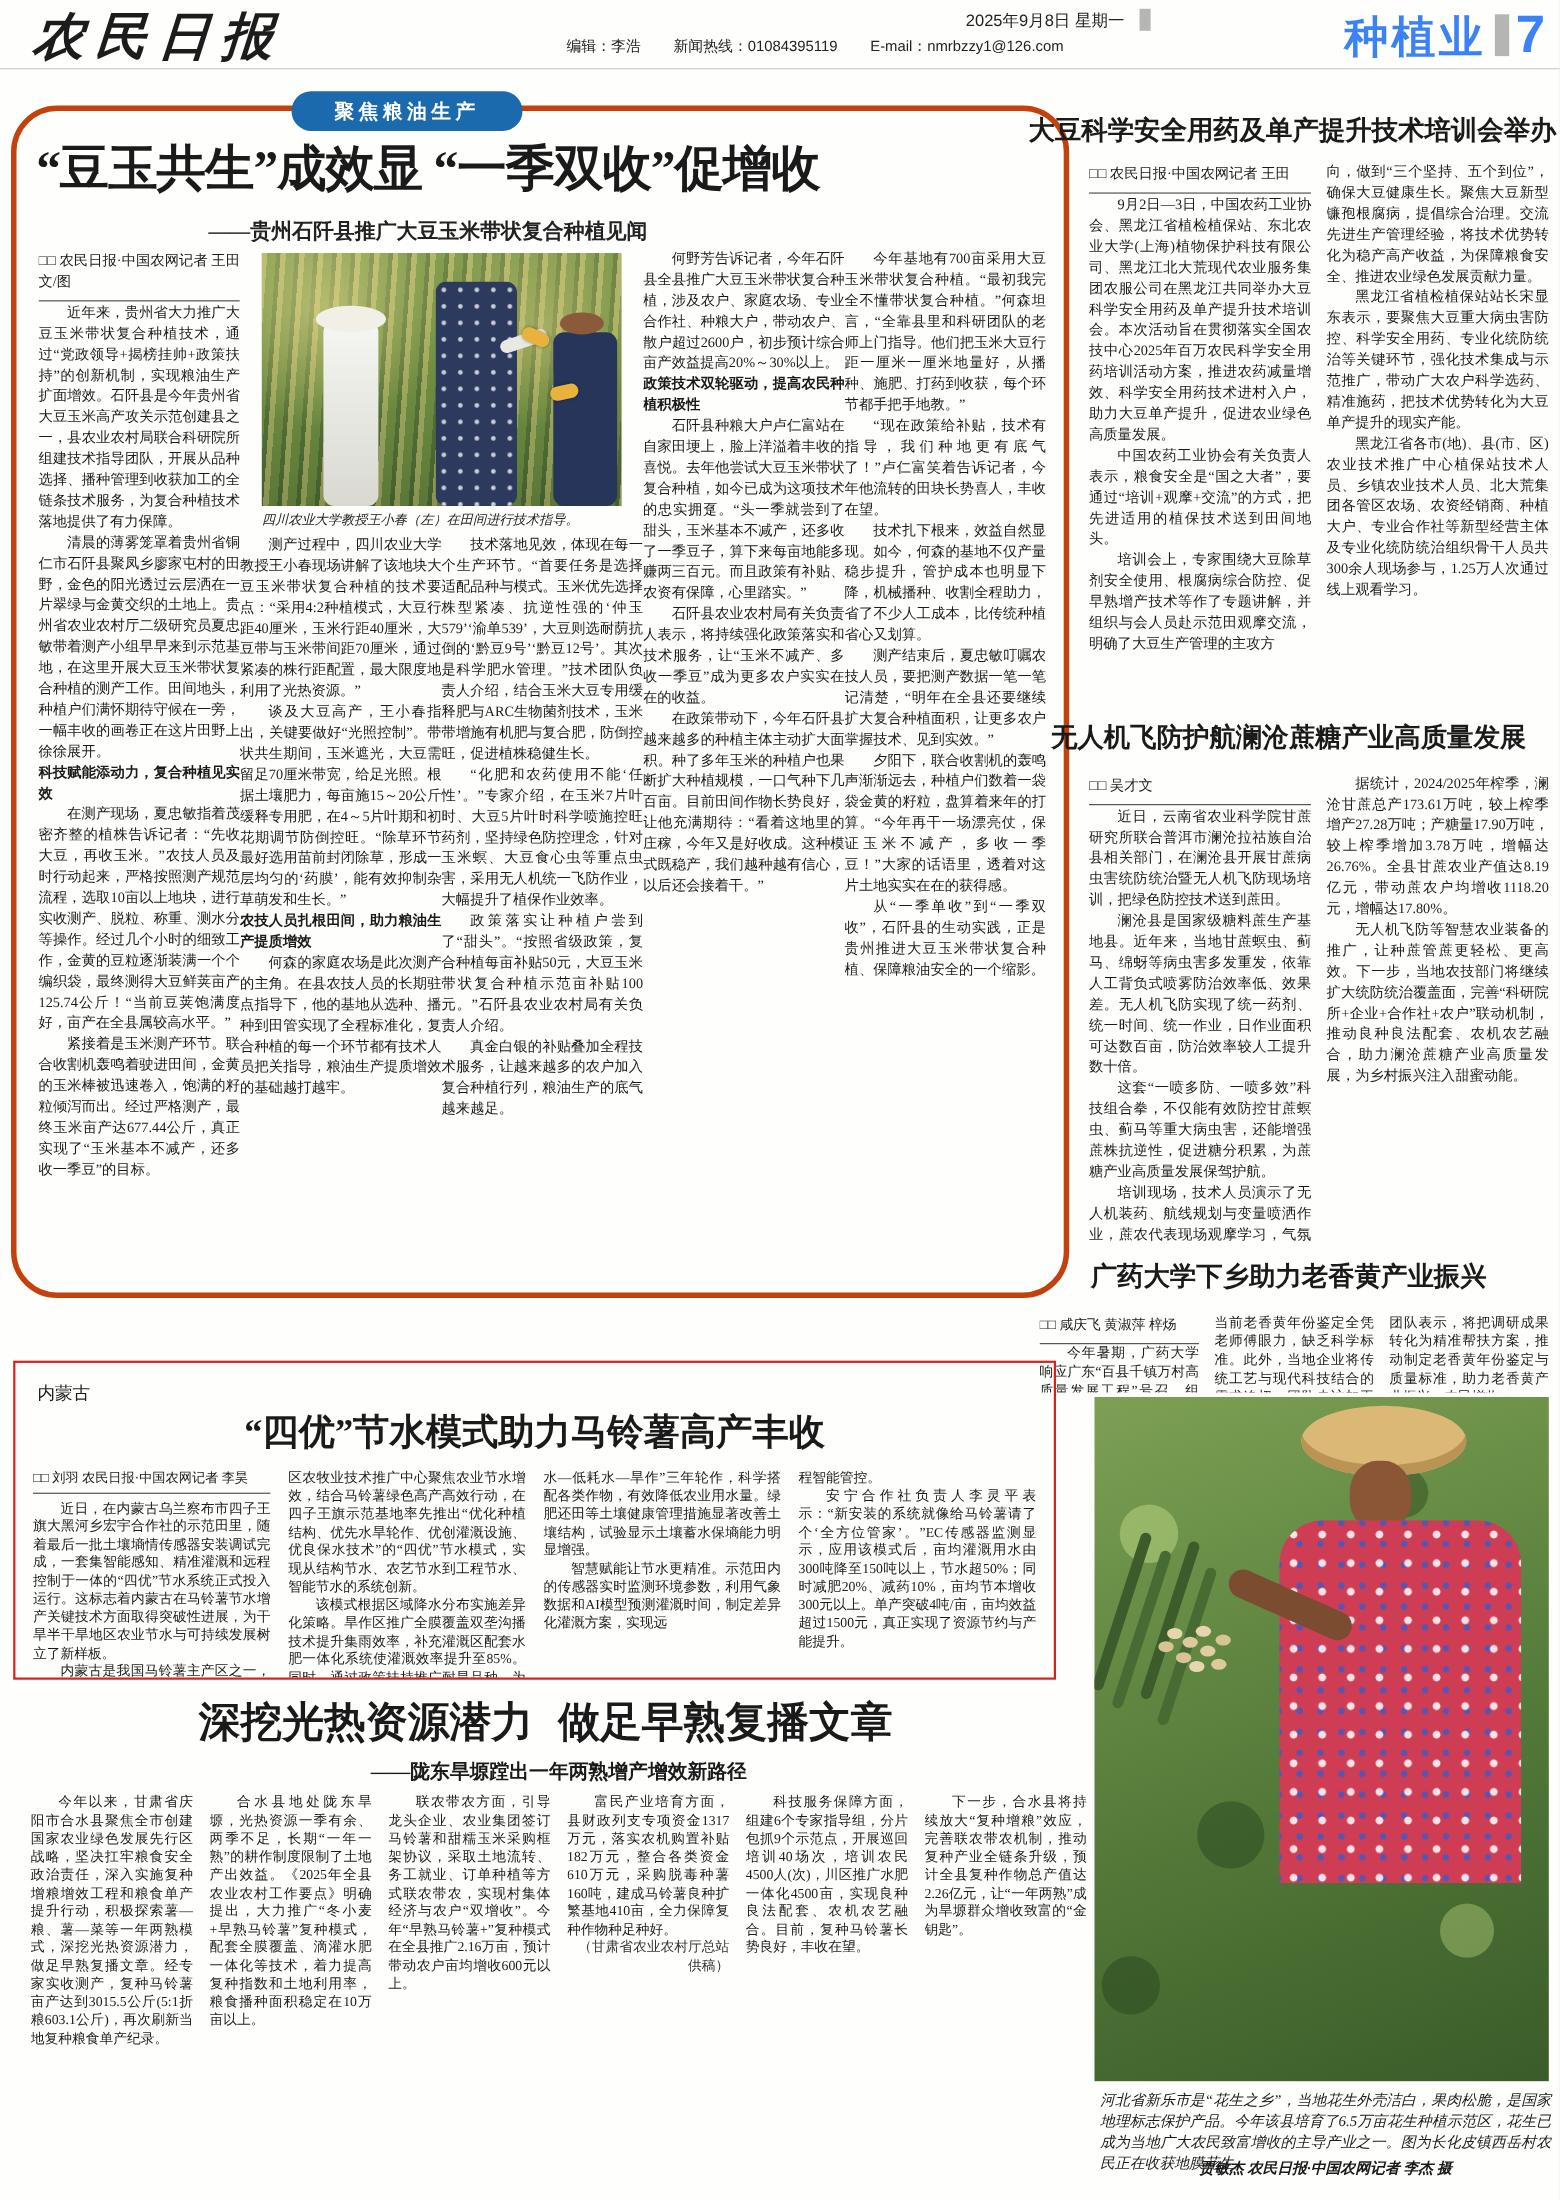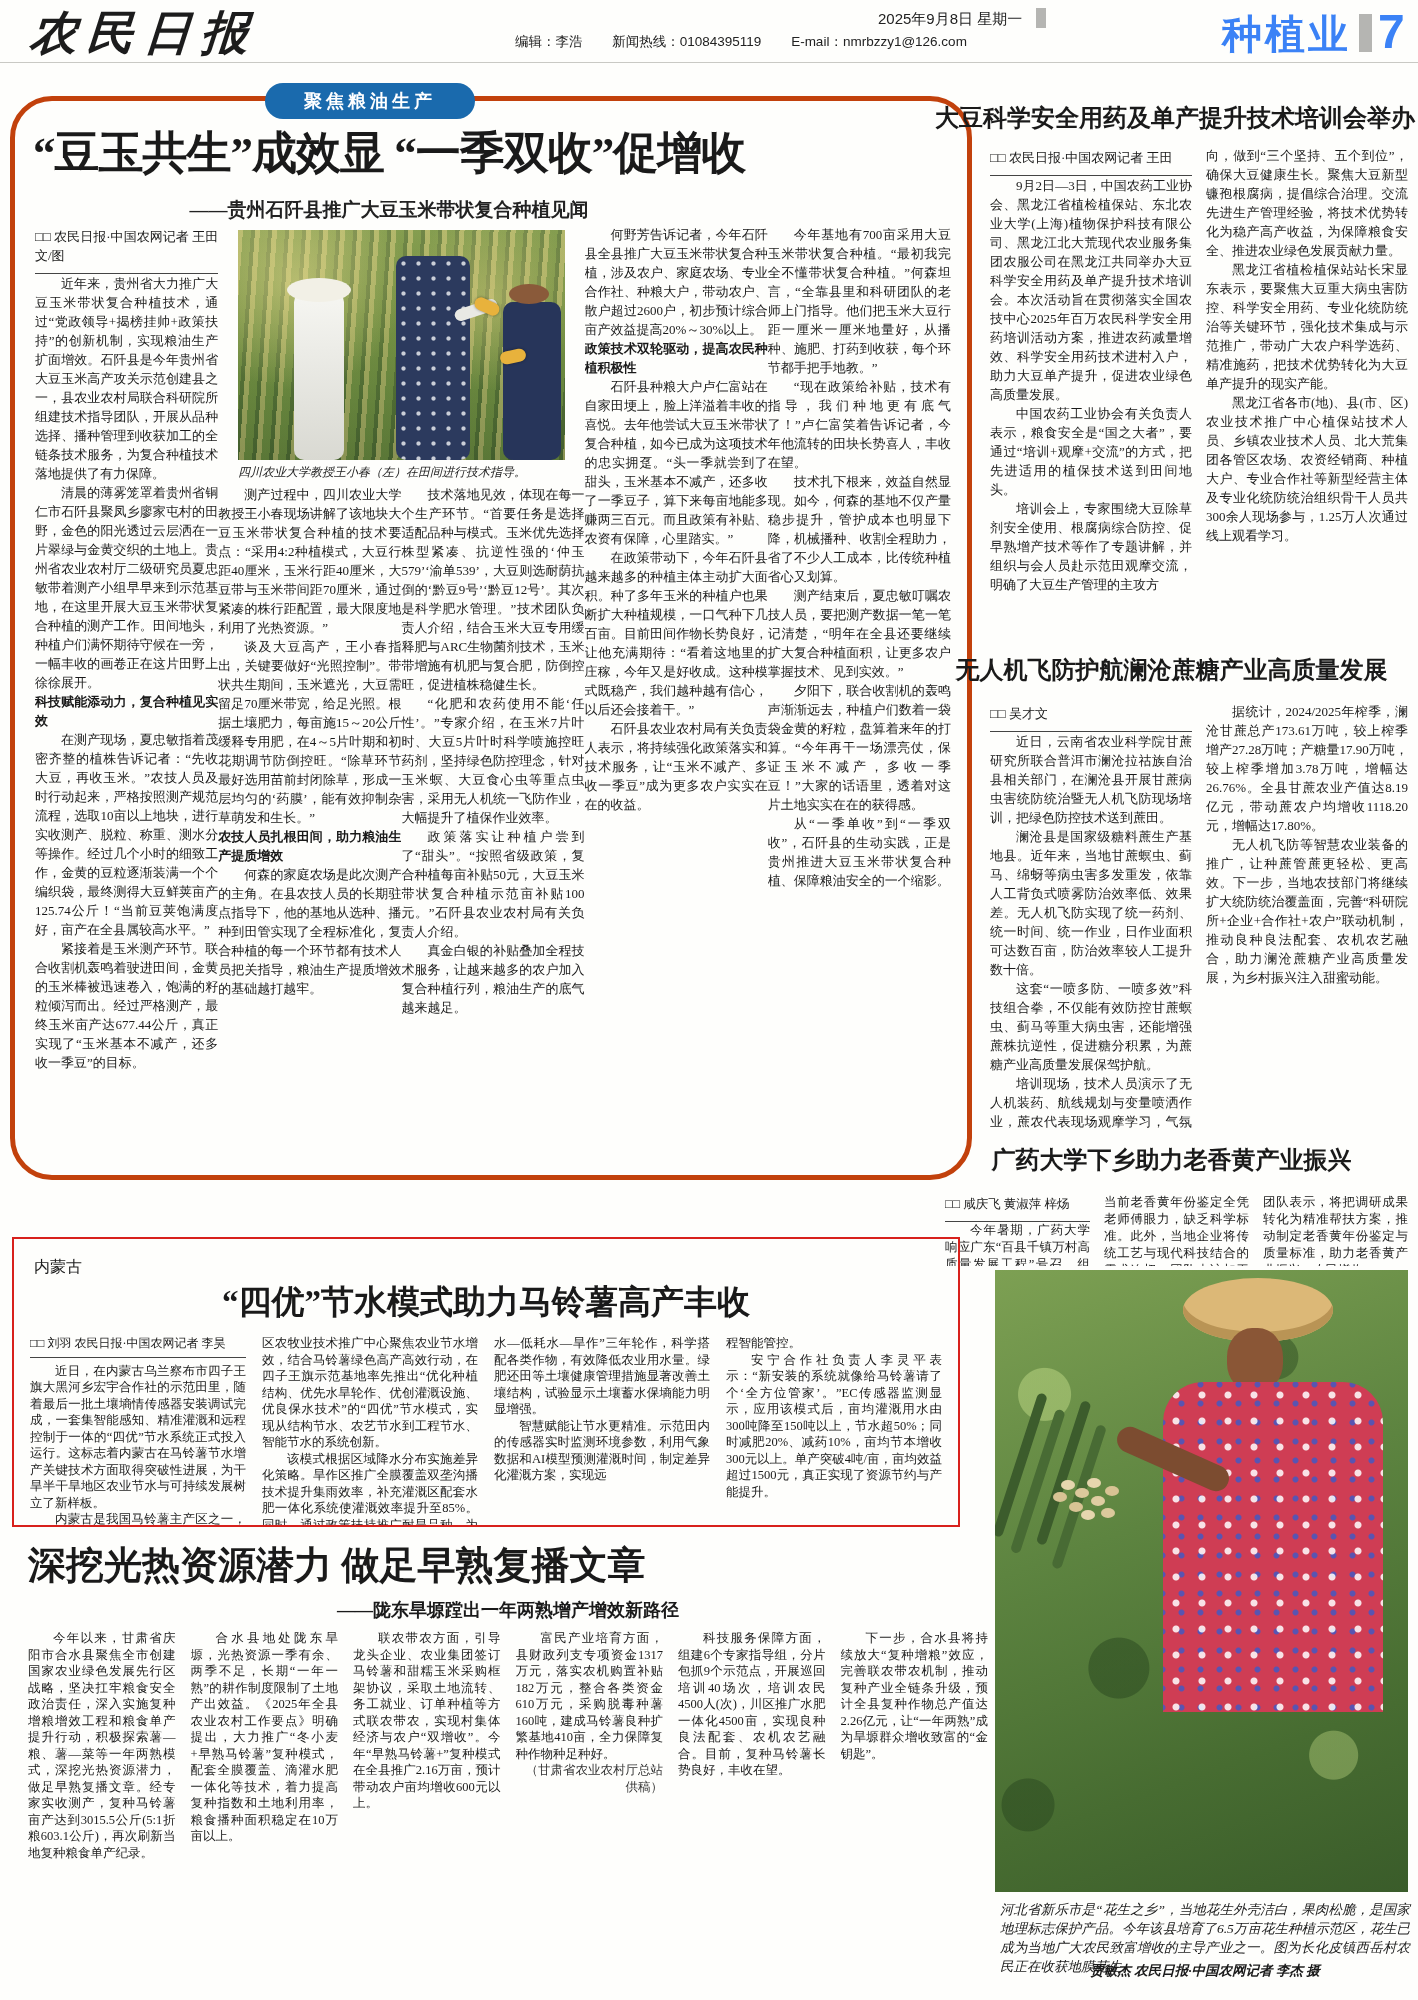--- a/index.html
+++ b/index.html
@@ -63,21 +63,21 @@
   .redbox{position:absolute;left:12px;top:1237px;width:948px;height:290px;border:2.5px solid #d8211c;
           box-sizing:border-box;padding:16px 16px;}
   .red-kicker{font-size:16px;margin:2px 0 0 4px;}
   .red-head{text-align:center;font-size:33px;font-weight:bold;margin-top:2px;white-space:nowrap;}
   .red-body{display:flex;gap:16px;margin-top:10px;height:190px;overflow:hidden;text-align:justify;}
   .redcol{flex:1;overflow:hidden;}
   .redcol p{font-size:12.5px;line-height:16.5px;margin:0;text-indent:2em;}
   .redcol p.cont{text-indent:0;}
   .redcol .byline{font-size:12px;padding:0 0 5px;margin-bottom:5px;}
   
-  .b-head{position:absolute;left:28px;top:1540px;width:960px;font-size:38px;font-weight:bold;white-space:nowrap;}
+  .b-head{position:absolute;left:16px;top:1540px;width:960px;text-align:center;font-size:38px;font-weight:bold;white-space:nowrap;font-family:Liberation Mono, monospace;}
   .b-dek{position:absolute;left:28px;top:1598px;width:960px;text-align:center;font-size:18px;font-weight:bold;}
   .b-body{position:absolute;left:28px;top:1630px;width:960px;height:362px;display:flex;gap:15px;overflow:hidden;text-align:justify;}
   .bcol{flex:1;overflow:hidden;}
   .bcol p{font-size:12.5px;line-height:16.5px;margin:0;text-indent:2em;}
   .bcol .credit{text-indent:0;text-align:right;color:#333;}
   
   .photo-peanut{position:absolute;left:995px;top:1270px;width:413px;height:622px;overflow:hidden;background:
       linear-gradient(160deg,#7da053 0%,#5d8440 40%,#476c31 75%,#3a5c2a 100%);}
   .photo-peanut .leaves{position:absolute;inset:0;background:
       radial-gradient(circle at 12% 20%,rgba(200,225,140,.45) 0 26px,transparent 27px),
@@ -148,22 +148,22 @@
         <div class="spacer"></div>
         <p>技术落地见效，体现在每一个生产环节。“首要任务是选择适配品种与模式。玉米优先选择株型紧凑、抗逆性强的‘仲玉579’‘渝单539’，大豆则选耐荫抗倒的‘黔豆9号’‘黔豆12号’。其次是科学肥水管理。”技术团队负责人介绍，结合玉米大豆专用缓释肥与ARC生物菌剂技术，玉米带增施有机肥与复合肥，防倒控旺，促进植株稳健生长。</p>
         <p>“化肥和农药使用不能‘任性’。”专家介绍，在玉米7片叶时、大豆5片叶时科学喷施控旺药剂，坚持绿色防控理念，针对玉米螟、大豆食心虫等重点虫害，采用无人机统一飞防作业，大幅提升了植保作业效率。</p>
         <p>政策落实让种植户尝到了“甜头”。“按照省级政策，复合种植每亩补贴50元，大豆玉米带状复合种植示范亩补贴100元。”石阡县农业农村局有关负责人介绍。</p>
         <p>真金白银的补贴叠加全程技术服务，让越来越多的农户加入复合种植行列，粮油生产的底气越来越足。</p>
       </div>
       <div class="mcol">
         <p>何野芳告诉记者，今年石阡县全县推广大豆玉米带状复合种植，涉及农户、家庭农场、专业合作社、种粮大户，带动农户、散户超过2600户，初步预计综合亩产效益提高20%～30%以上。</p>
         <p class="subhead">政策技术双轮驱动，提高农民种植积极性</p>
         <p>石阡县种粮大户卢仁富站在自家田埂上，脸上洋溢着丰收的喜悦。去年他尝试大豆玉米带状复合种植，如今已成为这项技术的忠实拥趸。“头一季就尝到了甜头，玉米基本不减产，还多收了一季豆子，算下来每亩地能多赚两三百元。而且政策有补贴、农资有保障，心里踏实。”</p>
+        <p>石阡县农业农村局有关负责人表示，将持续强化政策落实和技术服务，让“玉米不减产、多收一季豆”成为更多农户实实在在的收益。</p>
         <p>在政策带动下，今年石阡县越来越多的种植主体主动扩大面积。种了多年玉米的种植户也果断扩大种植规模，一口气种下几百亩。目前田间作物长势良好，让他充满期待：“看着这地里的庄稼，今年又是好收成。这种模式既稳产，我们越种越有信心，以后还会接着干。”</p>
-        <p>石阡县农业农村局有关负责人表示，将持续强化政策落实和技术服务，让“玉米不减产、多收一季豆”成为更多农户实实在在的收益。</p>
       </div>
       <div class="mcol">
         <p>今年基地有700亩采用大豆玉米带状复合种植。“最初我完全不懂带状复合种植。”何森坦言，“全靠县里和科研团队的老师上门指导。他们把玉米大豆行距一厘米一厘米地量好，从播种、施肥、打药到收获，每个环节都手把手地教。”</p>
         <p>“现在政策给补贴，技术有指导，我们种地更有底气了！”卢仁富笑着告诉记者，今年他流转的田块长势喜人，丰收在望。</p>
         <p>技术扎下根来，效益自然显现。如今，何森的基地不仅产量稳步提升，管护成本也明显下降，机械播种、收割全程助力，省了不少人工成本，比传统种植省心又划算。</p>
         <p>测产结束后，夏忠敏叮嘱农技人员，要把测产数据一笔一笔记清楚，“明年在全县还要继续扩大复合种植面积，让更多农户掌握技术、见到实效。”</p>
         <p>夕阳下，联合收割机的轰鸣声渐渐远去，种植户们数着一袋袋金黄的籽粒，盘算着来年的打算。“今年再干一场漂亮仗，保证玉米不减产，多收一季豆！”大家的话语里，透着对这片土地实实在在的获得感。</p>
         <p>从“一季单收”到“一季双收”，石阡县的生动实践，正是贵州推进大豆玉米带状复合种植、保障粮油安全的一个缩影。</p>
       </div>
     </div>

